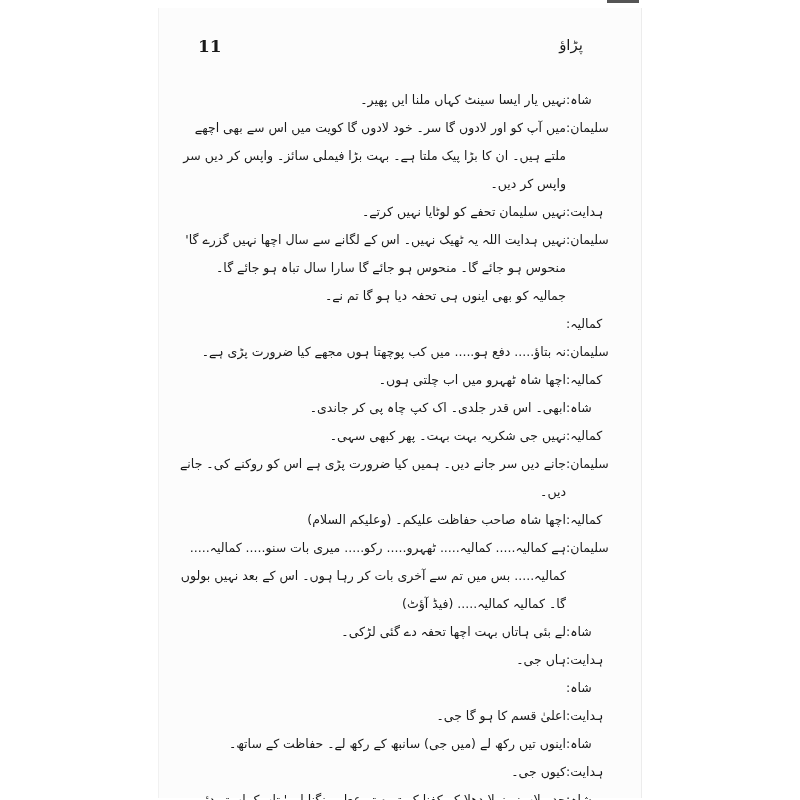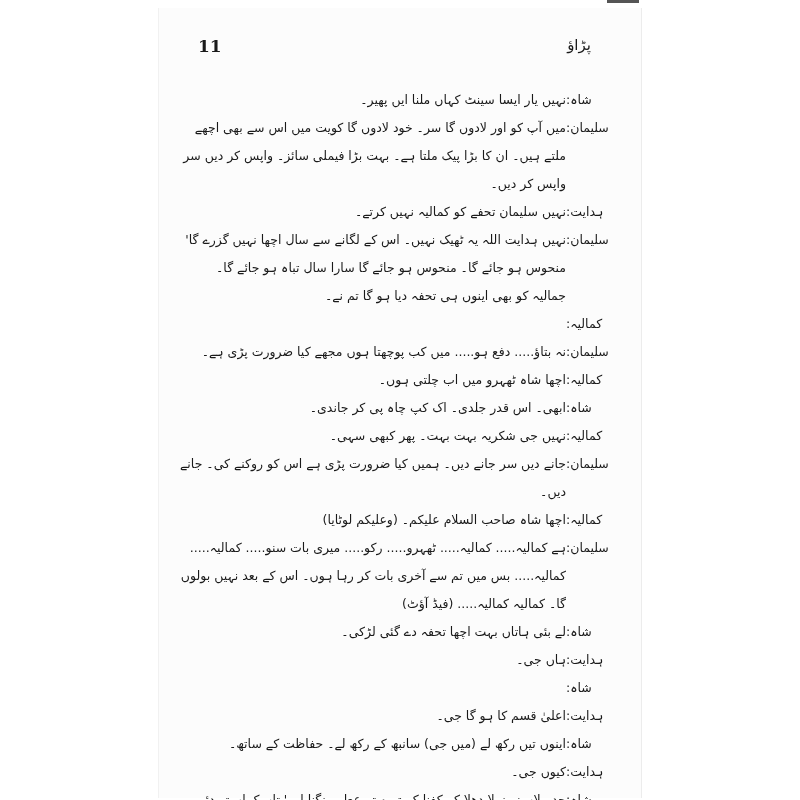--- a/index.html
+++ b/index.html
@@ -23,21 +23,21 @@
       background: #555;
     }
     .header {
       position: absolute; left: 158px; top: 36px; width: 461px; height: 26px;
     }
     .page-number {
       position: absolute; left: 40px; top: 0;
       font-family: "DejaVu Serif", serif; font-weight: bold; font-size: 17px;
     }
     .running-title {
-      position: absolute; right: 28px; top: 0;
+      position: absolute; right: 36px; top: 0;
       direction: rtl; font-size: 15px;
     }
     .script {
       position: absolute; left: 180px; top: 86px; width: 450px;
       direction: rtl;
     }
     .turn {
       display: flex; flex-direction: row;
       font-size: 12.5px; line-height: 28px;
     }
@@ -64,21 +64,21 @@
   <div class="turn">
       <span class="speaker">شاہ:</span>
       <span class="speech">نہیں یار ایسا سینٹ کہاں ملنا ایں پھیر۔</span>
     </div>
   <div class="turn">
       <span class="speaker">سلیمان:</span>
       <span class="speech">میں آپ کو اور لادوں گا سر۔ خود لادوں گا کویت میں اس سے بھی اچھے ملتے ہیں۔ ان کا بڑا پیک ملتا ہے۔ بہت بڑا فیملی سائز۔ واپس کر دیں سر واپس کر دیں۔</span>
     </div>
   <div class="turn">
       <span class="speaker">ہدایت:</span>
-      <span class="speech">نہیں سلیمان تحفے کو کمالیہ نہیں کرتے۔</span>
+      <span class="speech">نہیں سلیمان تحفے کو لوٹایا نہیں کرتے۔</span>
     </div>
   <div class="turn">
       <span class="speaker">سلیمان:</span>
       <span class="speech">نہیں ہدایت اللہ یہ ٹھیک نہیں۔ اس کے لگانے سے سال اچھا نہیں گزرے گا' منحوس ہو جائے گا۔ منحوس ہو جائے گا سارا سال تباہ ہو جائے گا۔ جمالیہ کو بھی اینوں ہی تحفہ دیا ہو گا تم نے۔</span>
     </div>
   <div class="turn">
       <span class="speaker">کمالیہ:</span>
     </div>
   <div class="turn">
       <span class="speaker">سلیمان:</span>
@@ -95,21 +95,21 @@
   <div class="turn">
       <span class="speaker">کمالیہ:</span>
       <span class="speech">نہیں جی شکریہ بہت بہت۔ پھر کبھی سہی۔</span>
     </div>
   <div class="turn">
       <span class="speaker">سلیمان:</span>
       <span class="speech">جانے دیں سر جانے دیں۔ ہمیں کیا ضرورت پڑی ہے اس کو روکنے کی۔ جانے دیں۔</span>
     </div>
   <div class="turn">
       <span class="speaker">کمالیہ:</span>
-      <span class="speech">اچھا شاہ صاحب السلام علیکم۔ (وعلیکم لوٹایا)</span>
+      <span class="speech">اچھا شاہ صاحب حفاظت علیکم۔ (وعلیکم السلام)</span>
     </div>
   <div class="turn">
       <span class="speaker">سلیمان:</span>
       <span class="speech">ہے کمالیہ..... کمالیہ..... ٹھہرو..... رکو..... میری بات سنو..... کمالیہ..... کمالیہ..... بس میں تم سے آخری بات کر رہا ہوں۔ اس کے بعد نہیں بولوں گا۔ کمالیہ کمالیہ..... (فیڈ آؤٹ)</span>
     </div>
   <div class="turn">
       <span class="speaker">شاہ:</span>
       <span class="speech">لے بئی ہاتاں بہت اچھا تحفہ دے گئی لڑکی۔</span>
     </div>
   <div class="turn">

